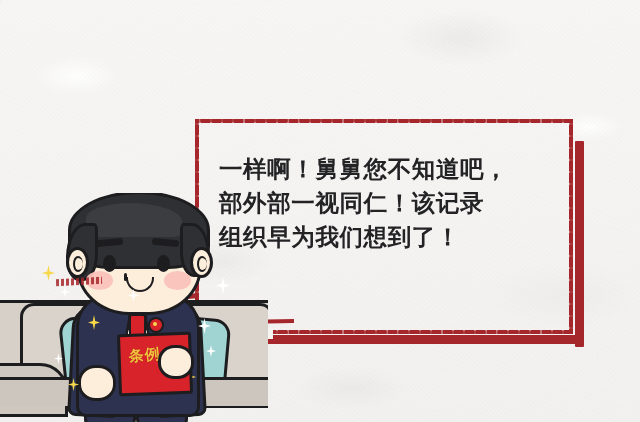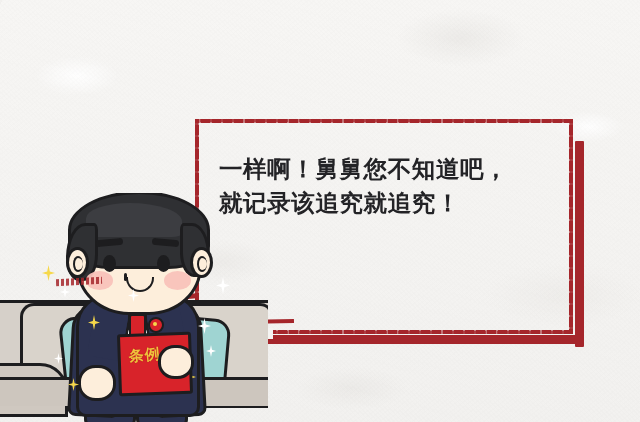--- a/index.html
+++ b/index.html
@@ -269,21 +269,22 @@
 
   <div id="bubble">
     <div class="shadow-line sh-right"></div>
     <div class="shadow-line sh-bottom"></div>
     <div class="rough-frame"></div>
     <div class="rough-frame f2"></div>
     <div class="bottom-gap"></div>
 
     <div class="bubble-text">
       <div>一样啊！舅舅您不知道吧，</div>
-      <div>就记录该追究就追究！</div>
+      <div>部外部一视同仁！该记录</div>
+      <div>组织早为我们想到了！</div>
     </div>
   </div>
 
   <div id="tail">
     <div class="t1"></div>
     <div class="t2"></div>
     <div class="t3"></div>
   </div>
 
   <div id="panel">

